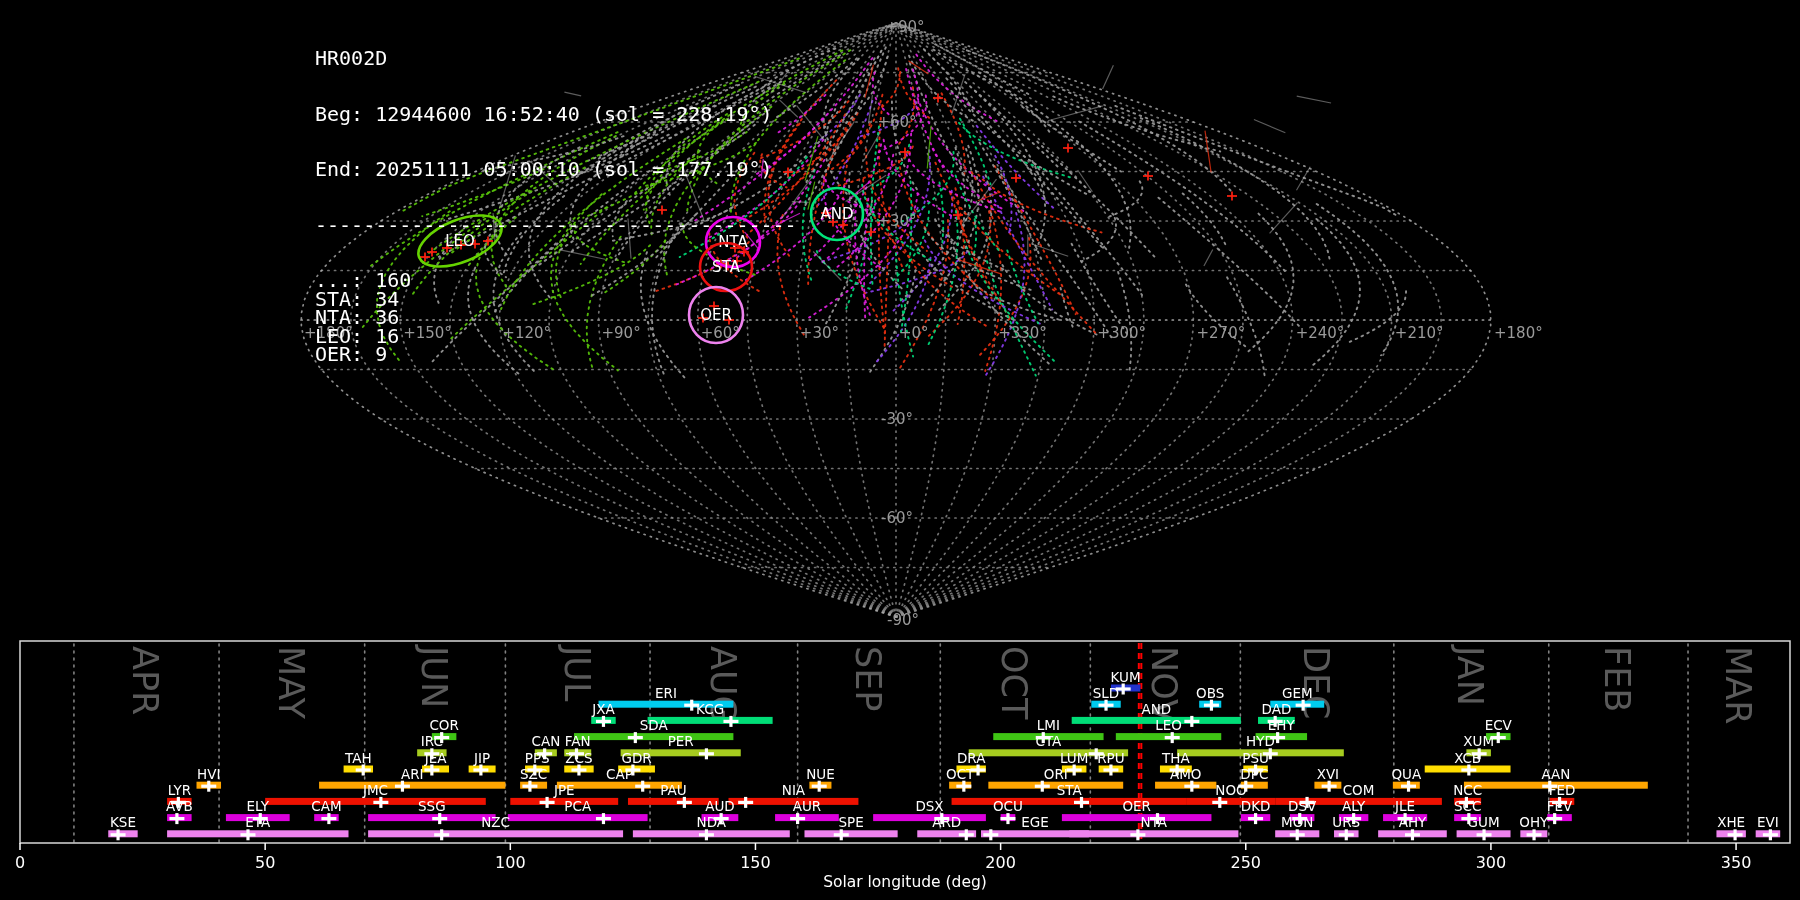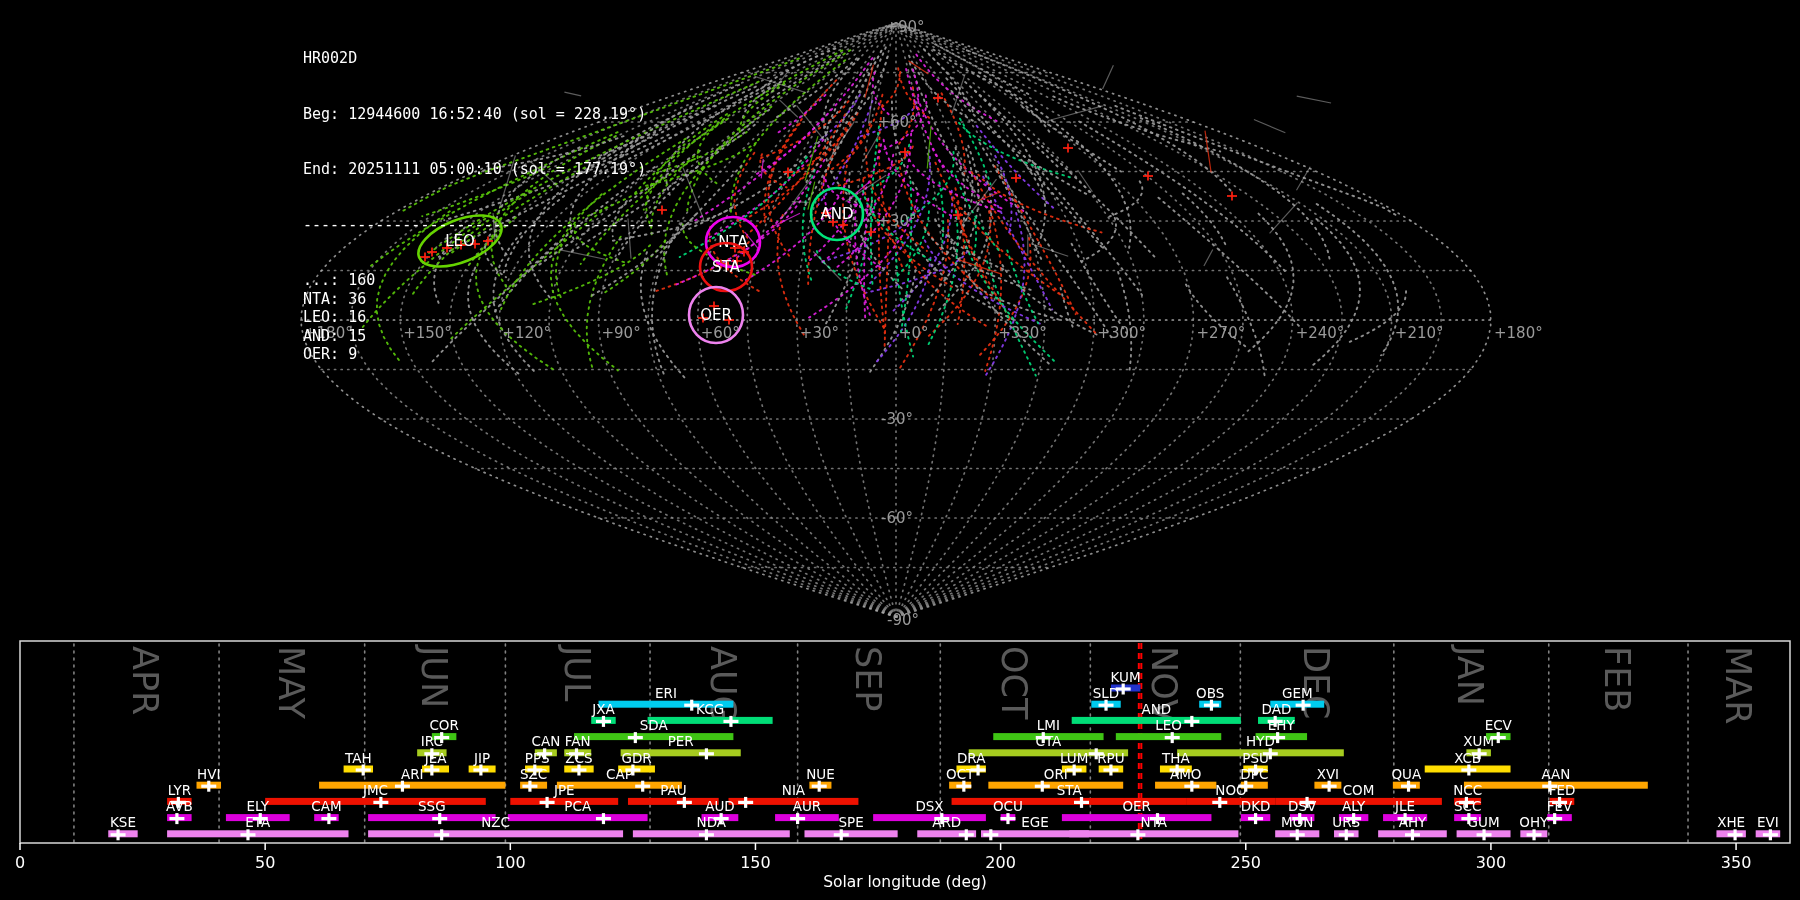--- a/index.html
+++ b/index.html
@@ -1,21 +1,21 @@
 <!DOCTYPE html>
 <html><head>
 <meta charset="utf-8">
 <style>
   html,body{margin:0;padding:0;background:#000;width:1800px;height:900px;overflow:hidden;}
   #stage{position:relative;width:1800px;height:900px;background:#000;
          font-family:"DejaVu Sans",sans-serif;}
   #map-svg{position:absolute;left:0;top:0;}
   #timeline-svg{position:absolute;left:0;top:640px;}
-  .header-block{position:absolute;left:303px;top:12px;color:#fff;
-    font-family:"DejaVu Sans Mono",monospace;font-size:15px;line-height:18.5px;
+  .header-block{position:absolute;left:315px;top:12px;color:#fff;
+    font-family:"DejaVu Sans Mono",monospace;font-size:20px;line-height:18.5px;
     white-space:pre;z-index:5;}
   svg text{font-family:"DejaVu Sans",sans-serif;}
 </style>
 </head>
 <body>
 
 <div id="stage">
   <svg id="map-svg" width="1800" height="640" viewBox="0 0 1800 640">
       <line x1="742.0026681640002" y1="567.5" x2="1049.9973318359998" y2="567.5" stroke="#8e8e8e" stroke-width="1.7" opacity="0.8" fill="none" stroke-linecap="round" stroke-dasharray="1.2 5.4"></line>
       <line x1="598.5" y1="518" x2="1193.5" y2="518" stroke="#8e8e8e" stroke-width="1.7" opacity="0.8" fill="none" stroke-linecap="round" stroke-dasharray="1.2 5.4"></line>
@@ -1015,15 +1015,15 @@
       <line x1="1736.0664819944598" y1="203" x2="1736.0664819944598" y2="210" stroke="#ffffff" stroke-width="1.5"></line>
       <text x="1736.0664819944598" y="228" fill="#ffffff" font-size="16" text-anchor="middle">350</text>
       <text x="905" y="247" fill="#ffffff" font-size="15.5" text-anchor="middle">Solar longitude (deg)</text>
     </svg>
 
   <div class="header-block">
     <div>HR002D</div>
     <div>Beg: 12944600 16:52:40 (sol = 228.19°)</div>
     <div>End: 20251111 05:00:10 (sol = 177.19°)</div>
     <div>----------------------------------------</div>
-    <div id="counts"><div>...: 160</div><div>NTA: 36</div><div>LEO: 16</div><div>AND: 15</div><div>OER: 9</div></div>
+    <div id="counts"><div>...: 160</div><div>STA: 34</div><div>NTA: 36</div><div>LEO: 16</div><div>OER: 9</div></div>
   </div>
 </div>
 
 </body></html>

